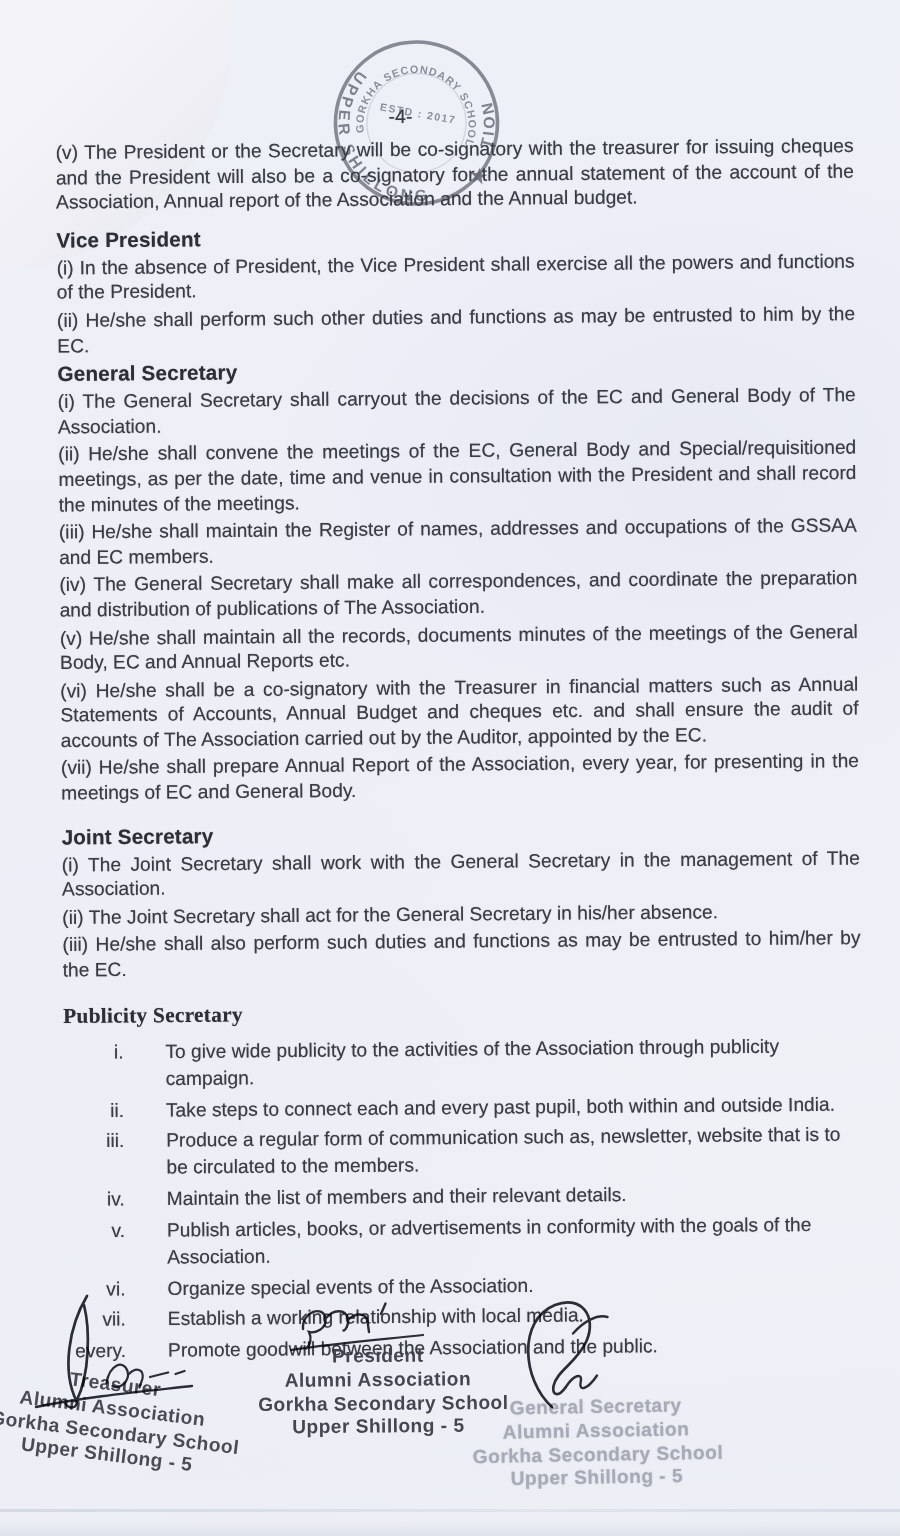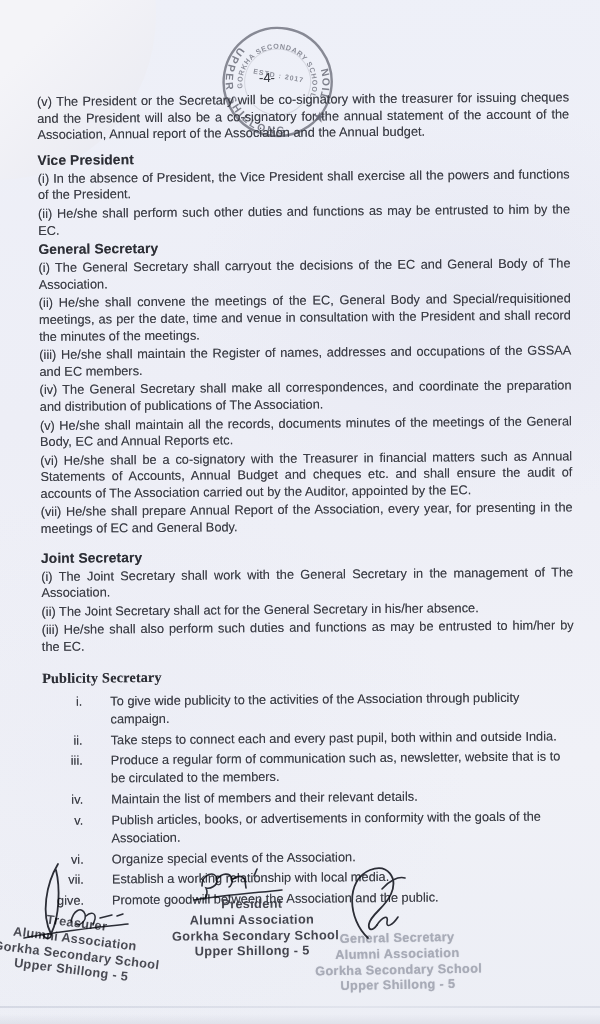--- a/index.html
+++ b/index.html
@@ -171,21 +171,21 @@
             </div>
             <div class="roman-row">
               <span class="roman-num">vi.</span>
               <span class="roman-text">Organize special events of the Association.</span>
             </div>
             <div class="roman-row">
               <span class="roman-num">vii.</span>
               <span class="roman-text">Establish a working relationship with local media.</span>
             </div>
             <div class="roman-row">
-              <span class="roman-num">give.</span>
+              <span class="roman-num">every.</span>
               <span class="roman-text">Promote goodwill between the Association and the public.</span>
             </div>
           </div>
         </div>
       </div>
   </div>
 
   <div class="sig-block sig-left">
     <div class="sig-lines">
         <div>Treasurer</div>

